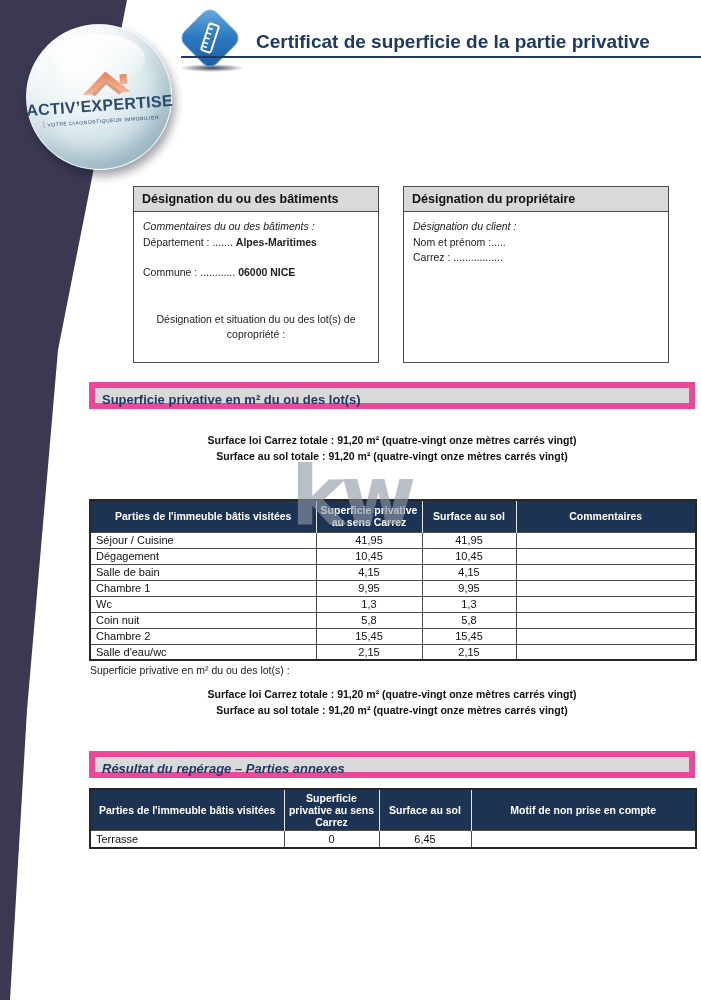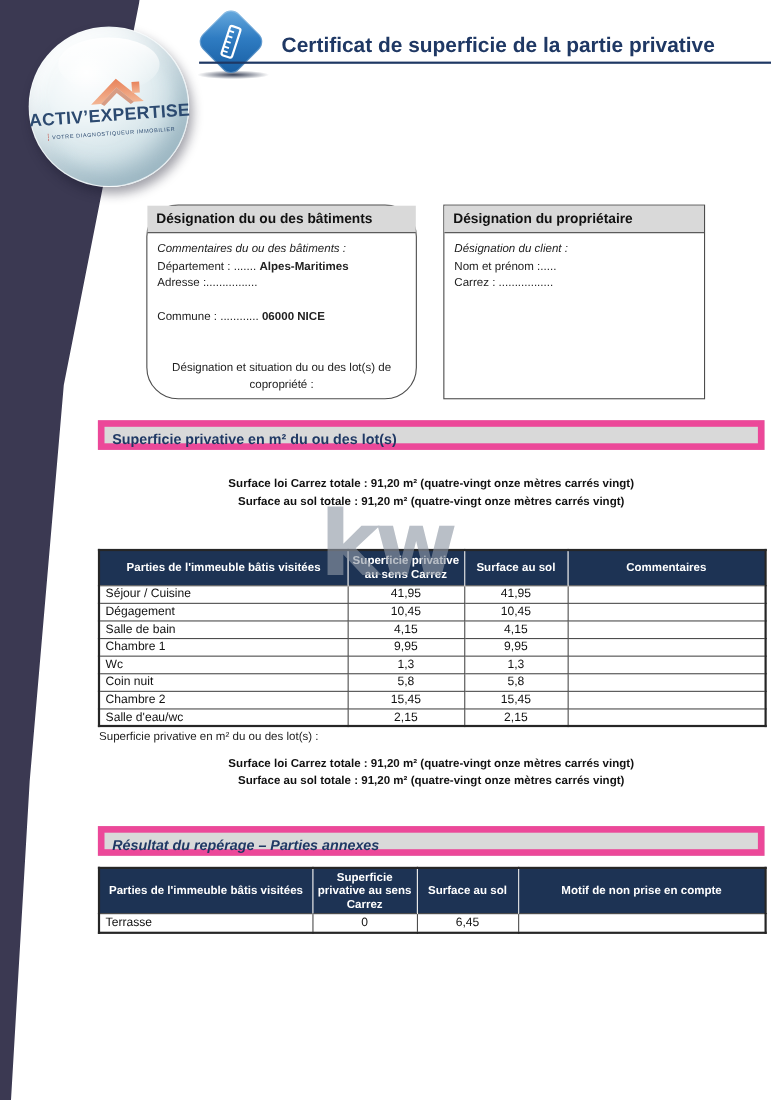--- a/index.html
+++ b/index.html
@@ -44,22 +44,22 @@
     transform:rotate(45deg);
     background:linear-gradient(135deg, #6fb0e2 0%, #2f7cc2 45%, #155a9e 100%);
     box-shadow:inset 0 0 0 1px rgba(255,255,255,.25);
   }
   .diamond svg { position:absolute; left:7px; top:7px; transform:rotate(-45deg); }
   
   .title { position:absolute; left:256px; top:31px; width:440px; font-size:19px; font-weight:bold; color:#1f3864; }
   .title-rule { position:absolute; left:181px; top:56px; width:520px; height:2px; background:#1f3864; }
   
   .box { position:absolute; top:186px; height:177px; border:1px solid #4d4d4d; background:#fff; }
-  .box1 { left:133px; width:246px;border-radius:29px; }
-  .box2 { left:403px; width:238px; }
+  .box1 { left:133px; width:246px; }
+  .box2 { left:403px; width:266px; }
   .box-header {
     height:25px; background:#d9d9d9; border-bottom:1px solid #4d4d4d;
     font-size:12.5px; font-weight:bold; color:#111; line-height:24px; padding-left:8px;
   }
   .box-body { padding:7px 9px; font-size:10.5px; line-height:15.5px; color:#222; }
   .italic { font-style:italic; }
   .spacer { height:15px; }
   .lots { margin-top:31px; text-align:center; }
   
   .sectionbar {
@@ -141,21 +141,20 @@
   </div>
 
   <h1 class="title">Certificat de superficie de la partie privative</h1>
   <div class="title-rule"></div>
 
   <div class="box box1">
     <div class="box-header">Désignation du ou des bâtiments</div>
     <div class="box-body">
       <div class="italic">Commentaires du ou des bâtiments :</div>
       <div><span>Département : ....... </span><b>Alpes-Maritimes</b></div>
-      <div>Adresse :................</div>
       <div class="spacer"></div>
       <div><span>Commune : ............ </span><b>06000 NICE</b></div>
       <div class="lots">
         <div>Désignation et situation du ou des lot(s) de</div>
         <div>copropriété :</div>
       </div>
     </div>
   </div>
 
   <div class="box box2">

